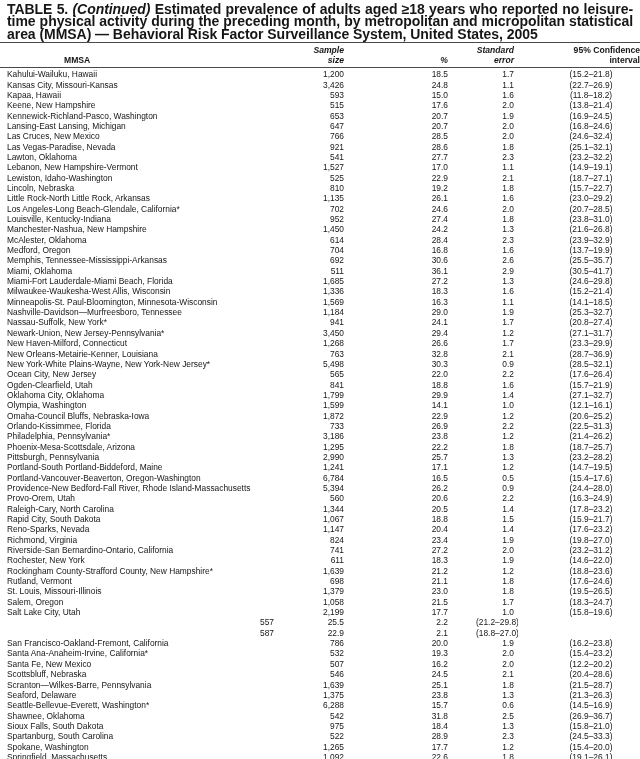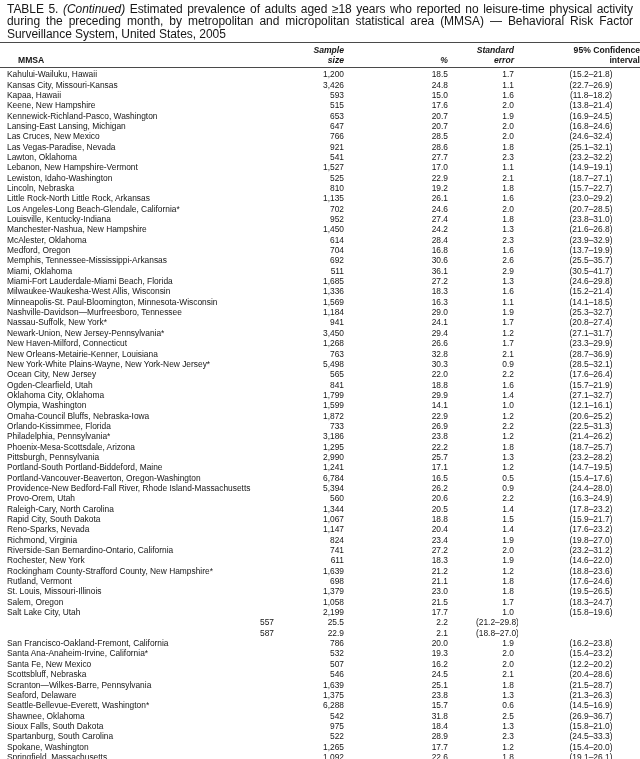--- a/index.html
+++ b/index.html
@@ -1,28 +1,28 @@
 <!DOCTYPE html>
 <html><head>
 <meta charset="utf-8">
 <style>
   html,body{margin:0;padding:0;background:#fff;}
   body{width:640px;height:759px;overflow:hidden;
        font-family:"Liberation Sans",sans-serif;color:#161616;
        -webkit-font-smoothing:antialiased;}
   .page{width:640px;height:759px;overflow:hidden;}
-  .title{font-weight:normal;font-size:12px;line-height:12.4px;
+  .title{font-weight:bold;font-size:14px;line-height:12.4px;
          padding:3px 7px 0 7px;text-align:justify;letter-spacing:-0.05px;}
   .title .bi{font-style:italic;}
   .rule{border:0;border-top:1.2px solid #4a4a4a;margin:0;}
   .rule-top{margin-top:2px;}
   .grid{display:grid;grid-template-columns:278px 70px 104px 66px 122px;}
   .thead{align-items:end;padding:3px 0 2px 0;font-weight:bold;
          font-size:8.6px;line-height:9.5px;}
-  .th.mmsa{text-align:left;padding-left:18px;}
+  .th.mmsa{text-align:left;padding-left:18px;margin-left:46px;}
   .th.num{text-align:right;padding-right:4px;font-style:italic;}
   .th.ci{text-align:right;padding-left:24px;}
   .tbody{padding-top:1px;}
   .row{height:10.35px;line-height:10.35px;font-size:8.4px;}
   .c{white-space:nowrap;overflow:hidden;}
   .c.mmsa{padding-left:7px;text-align:left;}
   .c.num{text-align:right;padding-right:4px;}
   .c.ci{text-align:center;padding-left:24px;}
 </style>
 </head>

